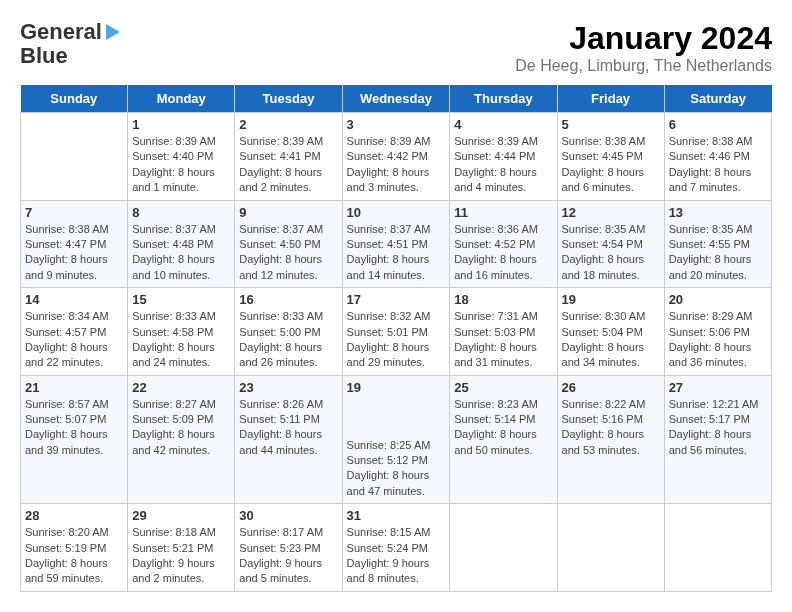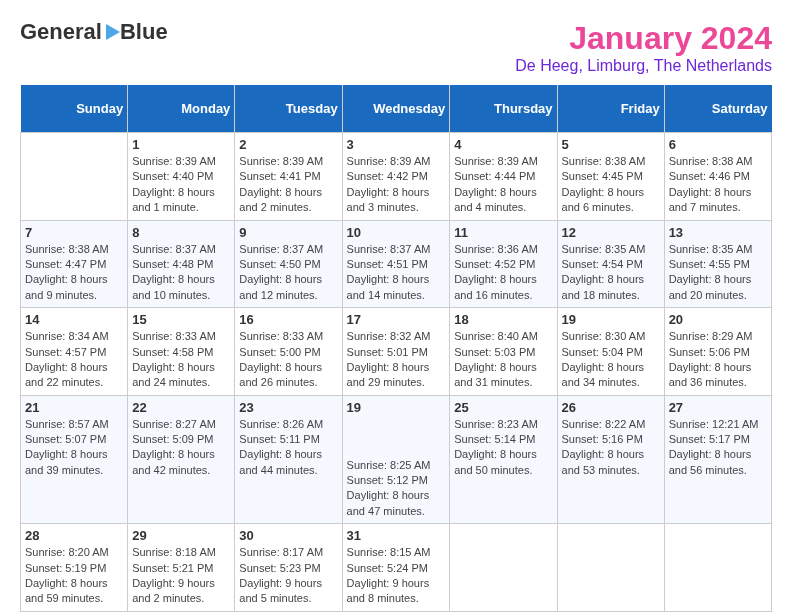--- a/index.html
+++ b/index.html
@@ -11,21 +11,21 @@
       padding: 20px;
     }
     .header {
       display: flex;
       justify-content: space-between;
       align-items: flex-start;
       margin-bottom: 10px;
     }
     .logo {
       display: flex;
-      flex-direction: row;
+      flex-direction: column;
       align-items: flex-start;
       justify-content: center;
     }
     .logo-text {
       font-size: 22px;
       font-weight: bold;
       color: #333;
       line-height: 1.1;
     }
     .logo-arrow {
@@ -40,36 +40,36 @@
     .logo-line {
       display: flex;
       align-items: center;
     }
     .title-area {
       text-align: right;
     }
     .month-title {
       font-size: 32px;
       font-weight: bold;
-      color: #ec4899;
+      color: #000000;
     }
     .location {
       font-size: 16px;
-      color: #6d28d9;
+      color: #737373;
     }
     table {
       width: 100%;
       border-collapse: collapse;
       font-size: 11px;
     }
     th {
       background-color: #1a6bbf;
       color: #fff;
-      padding: 16px 4px;
-      text-align: right;
+      padding: 6px 4px;
+      text-align: center;
       font-size: 13px;
       font-weight: bold;
     }
     td {
       border: 1px solid #ccc;
       vertical-align: top;
       padding: 4px;
       width: 108px;
       min-height: 80px;
       color: #333;
@@ -243,21 +243,21 @@
         </td>
         <td>
           <span class="day-num">17</span>
           <div class="day-info" style="white-space: pre-line;">Sunrise: 8:32 AM
 Sunset: 5:01 PM
 Daylight: 8 hours
 and 29 minutes.</div>
         </td>
         <td>
           <span class="day-num">18</span>
-          <div class="day-info" style="white-space: pre-line;">Sunrise: 8:40 AM
+          <div class="day-info" style="white-space: pre-line;">Sunrise: 7:31 AM
 Sunset: 5:03 PM
 Daylight: 8 hours
 and 31 minutes.</div>
         </td>
         <td>
           <span class="day-num">19</span>
           <div class="day-info" style="white-space: pre-line;">Sunrise: 8:30 AM
 Sunset: 5:04 PM
 Daylight: 8 hours
 and 34 minutes.</div>

